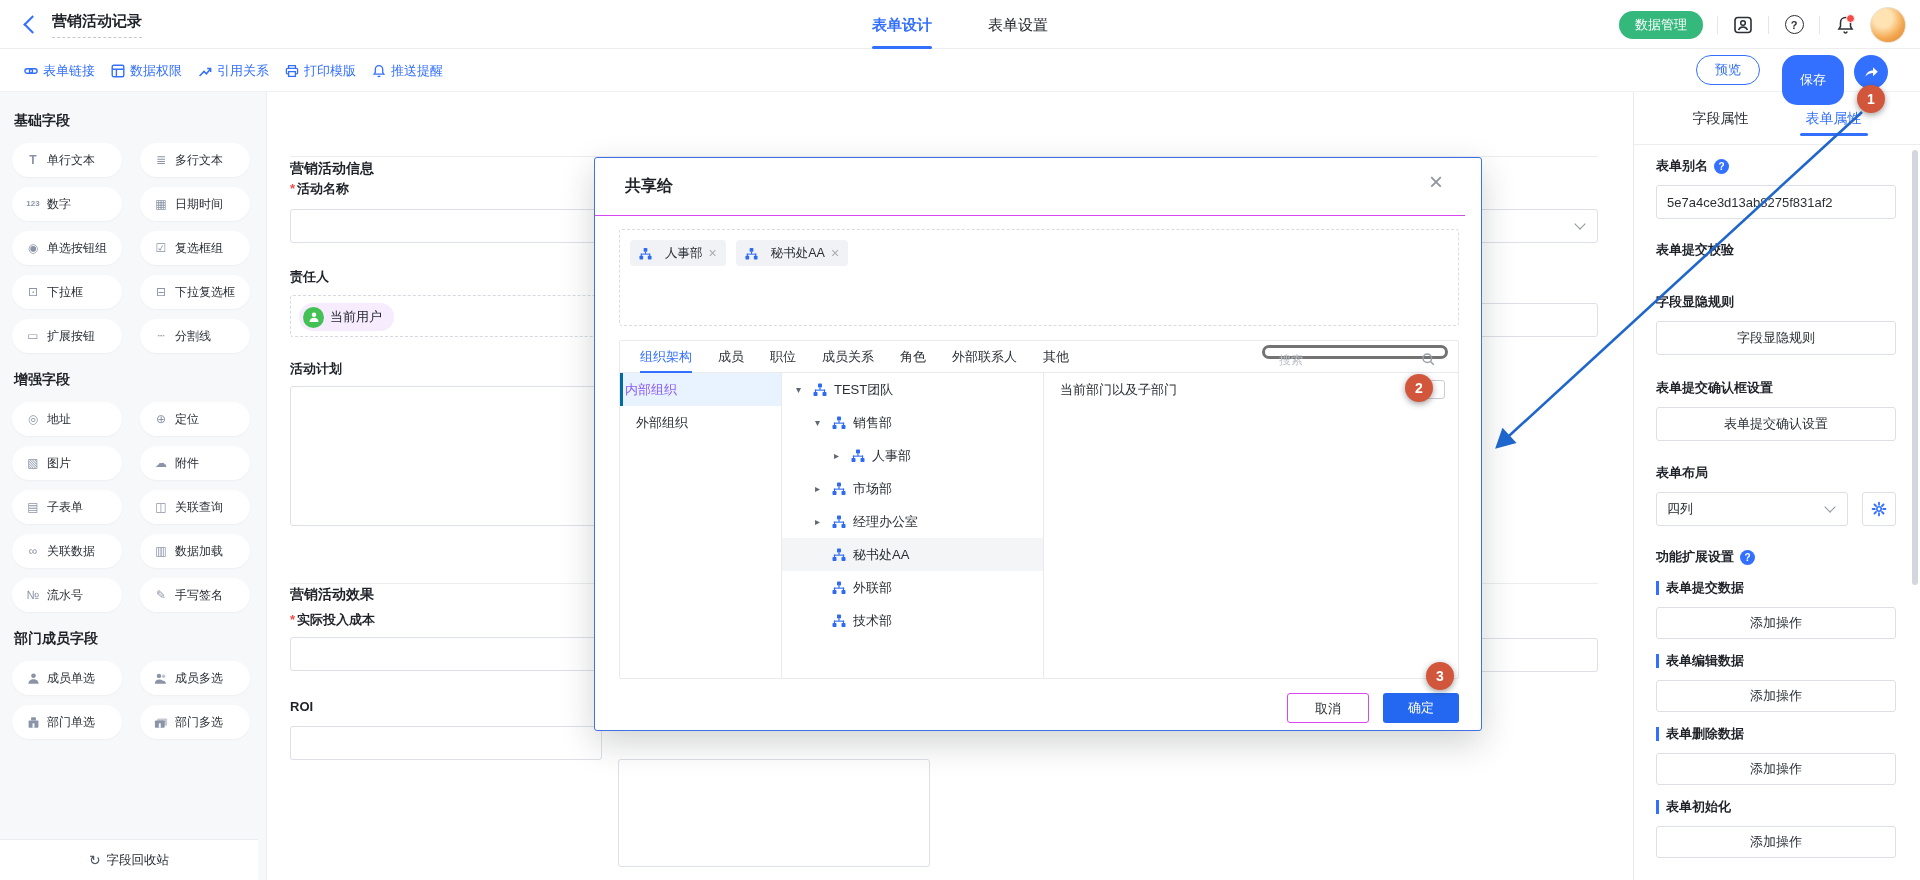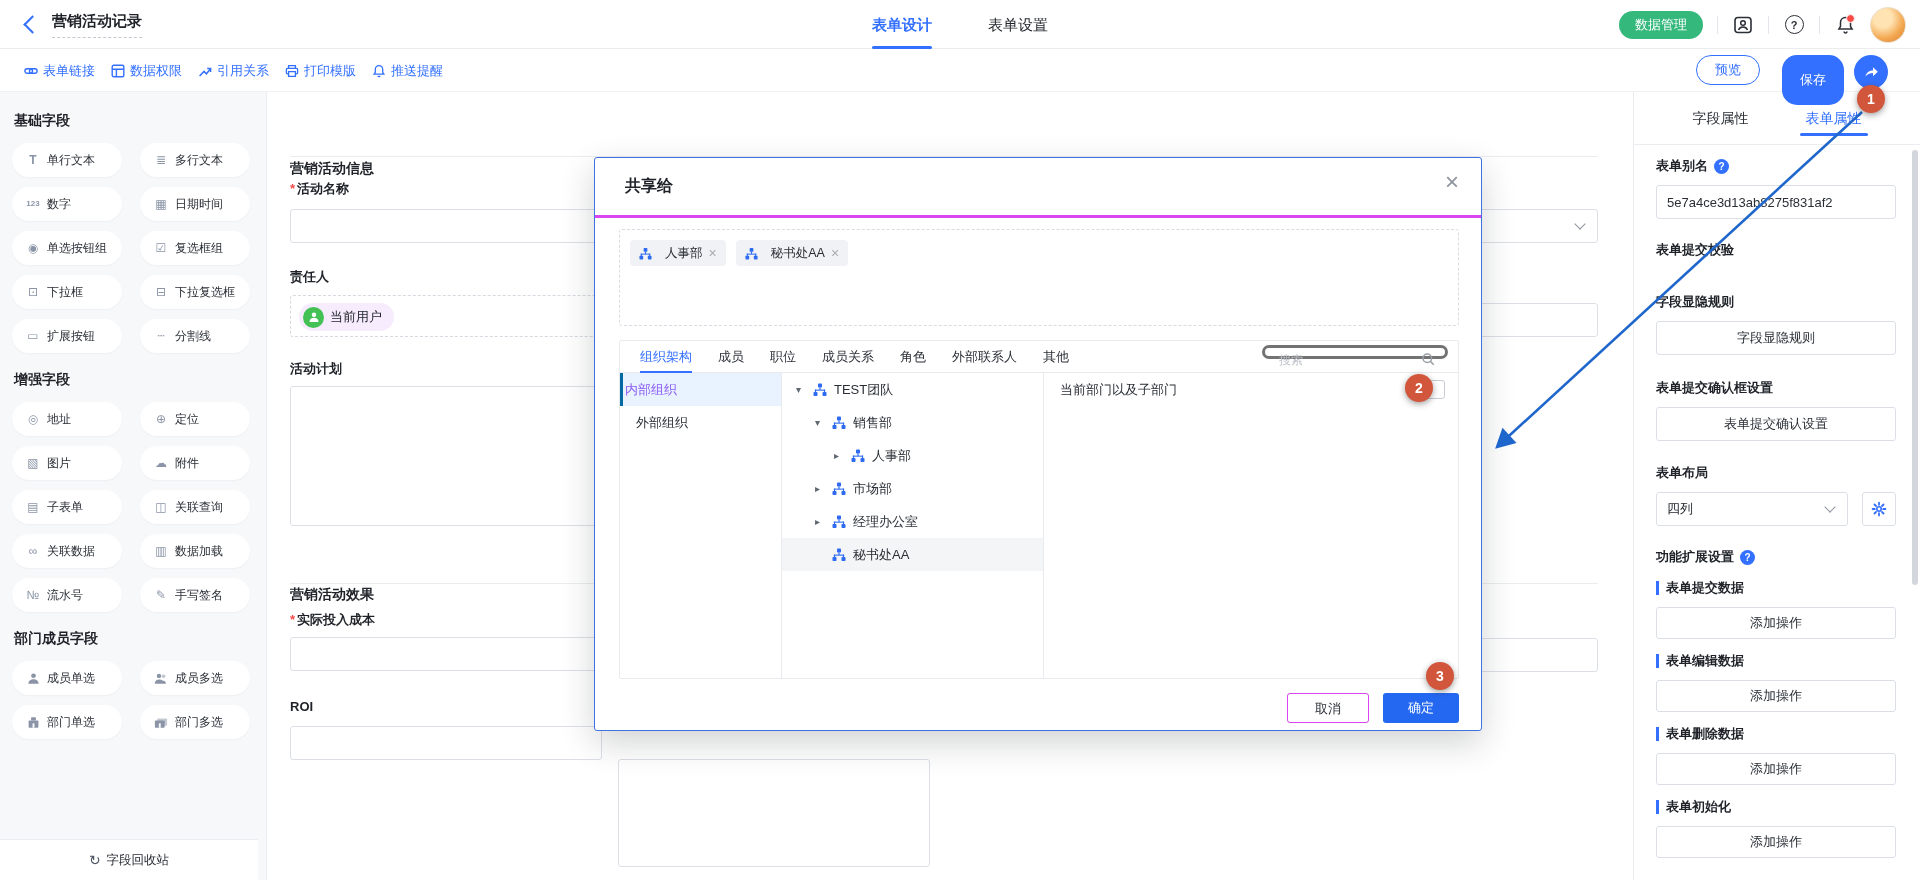--- a/index.html
+++ b/index.html
@@ -71,21 +71,21 @@
   .f-input.dashed{border-style:dashed;border-color:#d5d9e0;}
   .chev-down{position:absolute;right:13px;top:50%;width:7px;height:7px;margin-top:-6px;
     border-right:1.5px solid #8f959e;border-bottom:1.5px solid #8f959e;transform:rotate(45deg);}
   .user-tag{position:absolute;left:8px;top:7px;height:28px;background:#f6ecfe;border-radius:14px;
     display:flex;align-items:center;gap:6px;padding:0 12px 0 4px;cursor:pointer;}
   .user-tag .uc{width:21px;height:21px;border-radius:50%;background:#43c155;display:flex;align-items:center;justify-content:center;}
   
   .modal{position:absolute;left:594px;top:157px;width:888px;height:574px;background:#fff;
     border:1px solid #3f72e4;border-radius:3px;box-shadow:0 12px 34px rgba(31,35,41,.2);
     box-sizing:border-box;z-index:20;}
-  .m-head{position:absolute;left:0;top:0;right:0;height:57px;border-bottom:3px solid #d946ef;}
+  .m-head{position:absolute;left:0;top:0;right:16px;height:57px;border-bottom:1px solid #d946ef;}
   .m-title{position:absolute;left:30px;top:18px;font-size:16px;font-weight:600;}
   .m-close{position:absolute;right:22px;top:12px;font-size:24px;color:#8f959e;cursor:pointer;line-height:1;font-weight:300;}
   .m-tagsbox{position:absolute;left:24px;top:71px;width:840px;height:97px;border:1px dashed #d9dce3;
     border-radius:3px;box-sizing:border-box;padding:10px;display:flex;align-items:flex-start;gap:10px;cursor:text;}
   .m-tag{height:26px;background:#f0f2f5;border-radius:4px;display:flex;align-items:center;gap:6px;
     padding:0 9px;font-size:12.5px;color:#2a2f36;}
   .m-tag .x{color:#a8abb2;font-size:14px;cursor:pointer;line-height:1;}
   .m-box{position:absolute;left:24px;top:182px;width:840px;height:339px;border:1px solid #e8eaed;
     border-radius:2px;box-sizing:border-box;}
   .m-tabrow{position:absolute;left:0;top:0;right:0;height:32px;border-bottom:1px solid #e8eaed;
@@ -688,20 +688,50 @@
                   <rect x="0.5" y="9" width="4" height="4" rx="0.8"></rect>
                   <rect x="9.5" y="9" width="4" height="4" rx="0.8"></rect>
                   <rect x="6.4" y="4.5" width="1.2" height="2.4"></rect>
                   <rect x="1.9" y="6.6" width="10.2" height="1.1"></rect>
                   <rect x="1.9" y="6.6" width="1.2" height="2.6"></rect>
                   <rect x="10.9" y="6.6" width="1.2" height="2.6"></rect>
                 </svg>
               </span>
               <span>秘书处AA</span>
             </div>
+            <div class="tree-row" style="padding-left: 33px;">
+              <span class="tw"></span>
+              <span class="org-ico">
+                <svg width="14" height="14" viewBox="0 0 14 14" fill="#2e6bf0">
+                  <rect x="5" y="0.5" width="4" height="4" rx="0.8"></rect>
+                  <rect x="0.5" y="9" width="4" height="4" rx="0.8"></rect>
+                  <rect x="9.5" y="9" width="4" height="4" rx="0.8"></rect>
+                  <rect x="6.4" y="4.5" width="1.2" height="2.4"></rect>
+                  <rect x="1.9" y="6.6" width="10.2" height="1.1"></rect>
+                  <rect x="1.9" y="6.6" width="1.2" height="2.6"></rect>
+                  <rect x="10.9" y="6.6" width="1.2" height="2.6"></rect>
+                </svg>
+              </span>
+              <span>外联部</span>
+            </div>
+            <div class="tree-row" style="padding-left: 33px;">
+              <span class="tw"></span>
+              <span class="org-ico">
+                <svg width="14" height="14" viewBox="0 0 14 14" fill="#2e6bf0">
+                  <rect x="5" y="0.5" width="4" height="4" rx="0.8"></rect>
+                  <rect x="0.5" y="9" width="4" height="4" rx="0.8"></rect>
+                  <rect x="9.5" y="9" width="4" height="4" rx="0.8"></rect>
+                  <rect x="6.4" y="4.5" width="1.2" height="2.4"></rect>
+                  <rect x="1.9" y="6.6" width="10.2" height="1.1"></rect>
+                  <rect x="1.9" y="6.6" width="1.2" height="2.6"></rect>
+                  <rect x="10.9" y="6.6" width="1.2" height="2.6"></rect>
+                </svg>
+              </span>
+              <span>技术部</span>
+            </div>
           </div>
         <div class="m-col-right" id="m-options">
             <div class="opt-row">
               <span class="opt-label">当前部门以及子部门</span>
               <span class="cb"></span>
             </div>
           </div>
       </div>
     </div>
     <div class="m-footer-btn btn-cancel">取消</div>

